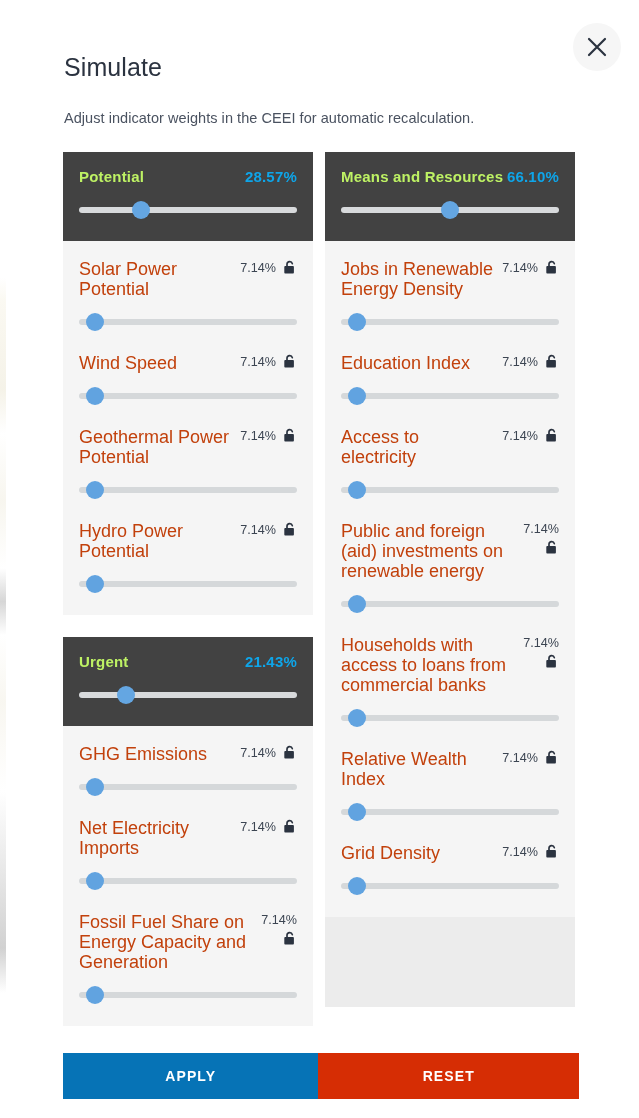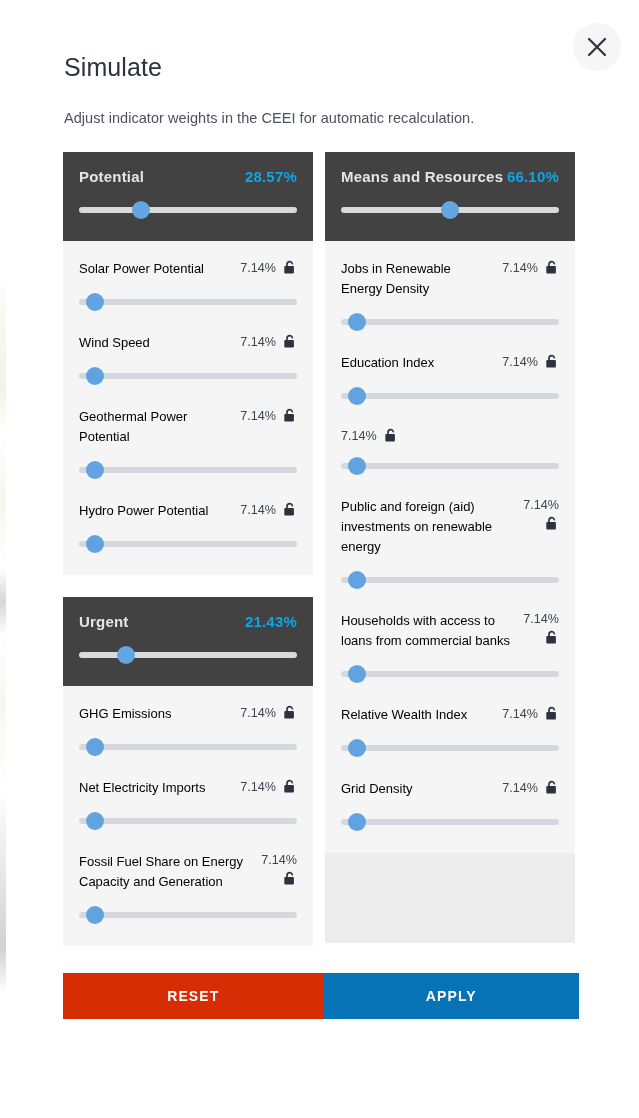--- a/index.html
+++ b/index.html
@@ -81,21 +81,21 @@
     background: #424242;
     padding: 16px 16px 22px 16px;
   }
   .group-head-row {
     display: flex;
     align-items: baseline;
     justify-content: space-between;
     margin-bottom: 16px;
   }
   .group-name {
-    color: #e5e5e5;
+    color: #bef264;
     font-size: 15px;
     font-weight: bold;
     letter-spacing: .2px;
   }
   .group-pct {
     color: #0ea5e9;
     font-size: 15px;
     font-weight: bold;
     letter-spacing: .2px;
     white-space: nowrap;
@@ -110,22 +110,22 @@
   .indicator:last-child { margin-bottom: 0; }
 
   .ind-row {
     display: flex;
     align-items: flex-start;
     justify-content: space-between;
     gap: 8px;
     margin-bottom: 14px;
   }
   .ind-label {
-    font-size: 13px;
-    color: #000000;
+    font-size: 18px;
+    color: #c2410c;
     line-height: 20px;
     flex: 1 1 auto;
     max-width: 172px;
   }
   .ind-meta {
     display: flex;
     align-items: center;
     gap: 7px;
     flex: 0 0 auto;
     padding-top: 1px;
@@ -411,20 +411,21 @@
                   </span>
                 </div>
               </div>
               <div class="slider">
                 <div class="track"></div>
                 <div class="thumb" style="left: calc(7.14%);"></div>
               </div>
             </div>
             <div class="indicator">
               <div class="ind-row">
+                <div class="ind-label">Access to electricity</div>
                 <div class="ind-meta">
                   <span class="ind-pct">7.14%</span>
                   <span>
                     <svg class="lock-icon" width="14" height="15" viewBox="0 0 14 15" aria-hidden="true">
                       <path d="M4.0 6.2 V4.0 a2.7 2.7 0 0 1 5.3 -0.35" fill="none" stroke="#2b3340" stroke-width="1.7" stroke-linecap="round"></path>
                       <rect x="1.3" y="6.1" width="9.6" height="7.4" rx="0.9" fill="#2b3340"></rect>
                     </svg>
                   </span>
                 </div>
               </div>
@@ -505,17 +506,17 @@
                 <div class="thumb" style="left: calc(7.14%);"></div>
               </div>
             </div>
           </div>
           <div class="filler"></div>
         </div>
       </div>
     </div>
 
   <div class="actions">
+    <button class="btn btn-apply">APPLY</button>
     <button class="btn btn-reset">RESET</button>
-    <button class="btn btn-apply">APPLY</button>
   </div>
 
 </div>
 
 </body></html>

